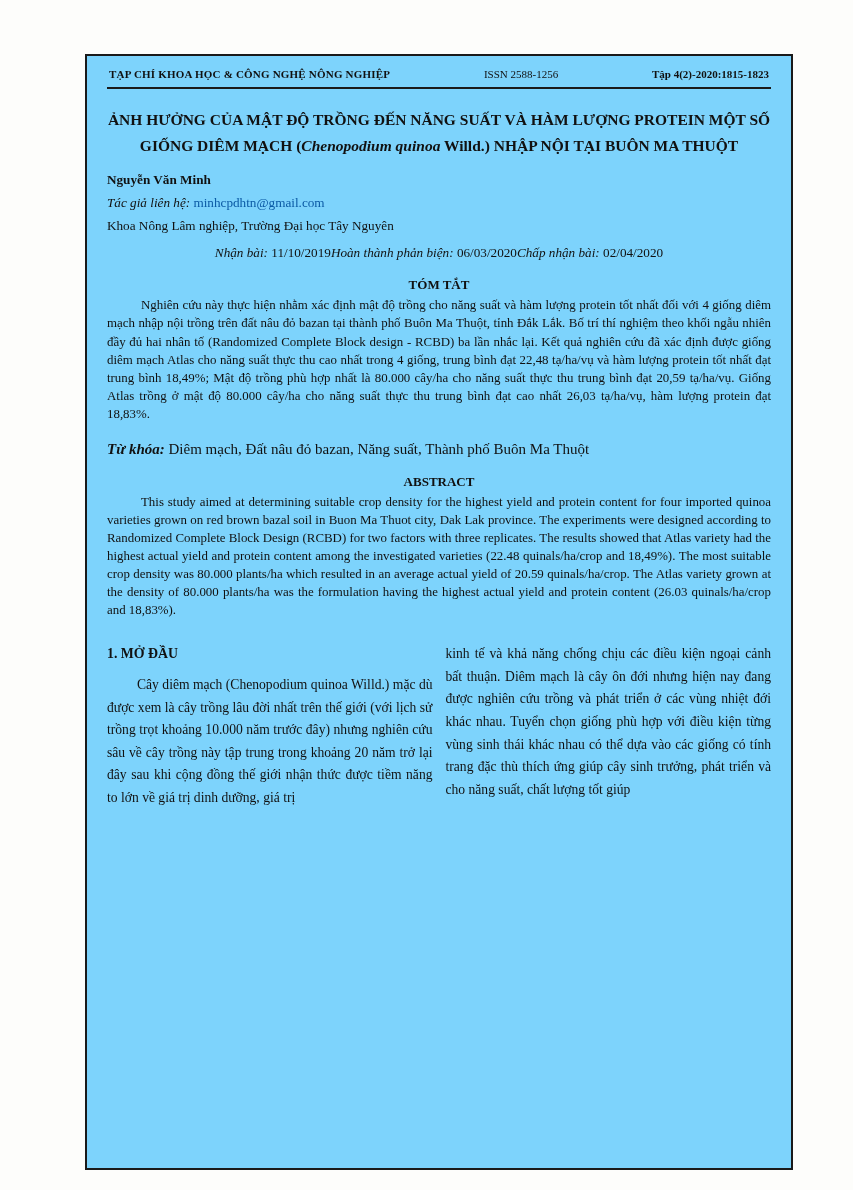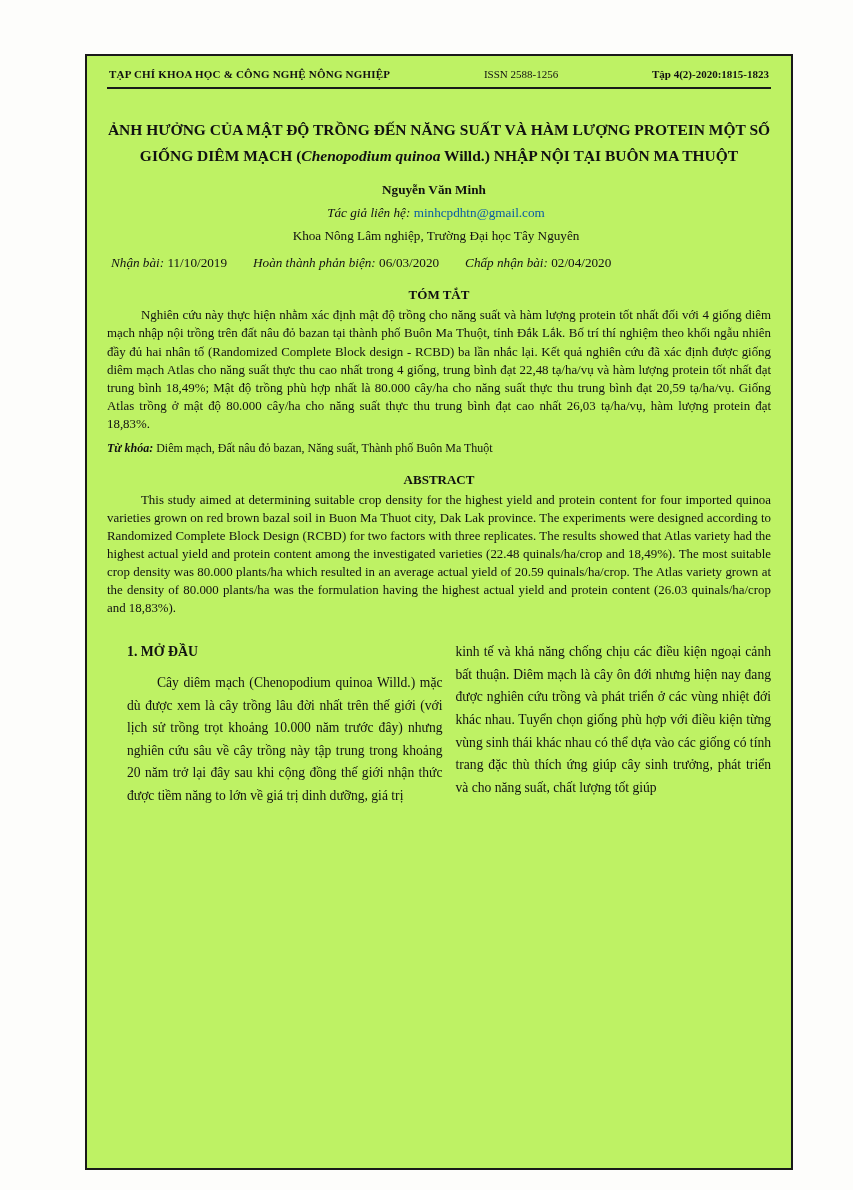--- a/index.html
+++ b/index.html
@@ -7,83 +7,81 @@
     width: 853px; height: 1190px;
     background: #fdfdfb;
     font-family: "Liberation Serif", "DejaVu Serif", serif;
     color: #111;
   }
   .page-frame {
     position: absolute;
     left: 85px; top: 54px;
     width: 708px; height: 1116px;
     border: 2px solid #1a1a1a;
-    background: #bef264;
+    background: #7dd3fc;
     display: flex; flex-direction: column;
   }
   .frame-inner {
     flex: 1;
     padding: 8px 20px 10px 20px;
     display: flex; flex-direction: column;
   }
   
   .journal-header {
     display: flex; justify-content: space-between; align-items: baseline;
     padding: 4px 2px 7px 2px;
     border-bottom: 2px solid #1a1a1a;
     font-size: 11px;
   }
   .journal-header .jname { font-weight: bold; letter-spacing: .2px; }
   .journal-header .jissn { font-weight: normal; }
   .journal-header .jvol  { font-weight: bold; }
   
   .title {
-    margin-top: 28px;
+    margin-top: 18px;
     text-align: center;
     font-weight: bold;
     font-size: 15.5px;
     line-height: 1.65;
   }
   .title .species { font-style: italic; }
-  .byline { text-align: center; margin-top: 10px; font-size: 13.2px; line-height: 1.75; padding-right: 6px; }
+  .byline { text-align: left; margin-top: 10px; font-size: 13.2px; line-height: 1.75; padding-right: 6px; }
   .byline .author { font-weight: bold; }
   .byline .contact-label { font-style: italic; }
   .byline .email { text-decoration: none; cursor: pointer; }
   .dates-row {
-    display: flex; justify-content: flex-start;
+    display: flex; justify-content: center;
     margin-top: 8px; font-size: 13.2px;
     padding: 0 4px;
-    gap: 26px;
   }
   .dates-row .lbl { font-style: italic; }
   
   .abs-heading { text-align: center; font-weight: bold; font-size: 13px; margin-top: 16px; }
   .abs-body {
     margin-top: 3px;
     font-size: 12.9px; line-height: 1.4;
     text-align: justify;
     text-indent: 34px;
   }
-  .keywords { font-size: 12px; margin-top: 8px; text-align: justify; }
+  .keywords { font-size: 15px; margin-top: 18px; text-align: justify; }
   .keywords .kw-label { font-weight: bold; font-style: italic; }
   
   .title-en { margin-top: 26px; }
   .byline-en { text-align: right; margin-top: 8px; font-size: 13.2px; line-height: 1.8; }
   .byline-en .author { font-weight: bold; padding-right: 48px; }
   .byline-en .affil { text-align: center; display: block; }
   
   .columns {
     margin-top: 24px;
     display: grid;
     grid-template-columns: 1fr 1fr;
     column-gap: 13px;
     font-size: 13.6px;
     line-height: 1.66;
     text-align: justify;
-    margin-left: 20px;
   }
   .sec-heading { font-weight: bold; font-size: 13.8px; margin-bottom: 8px; text-align: left; }
   .col-para.indent { text-indent: 30px; }
   
   .page-footer {
     margin-top: auto;
     border-top: 2px solid #1a1a1a;
     display: flex; justify-content: space-between; align-items: baseline;
     padding: 7px 2px 2px 2px;
     font-size: 12.5px;

